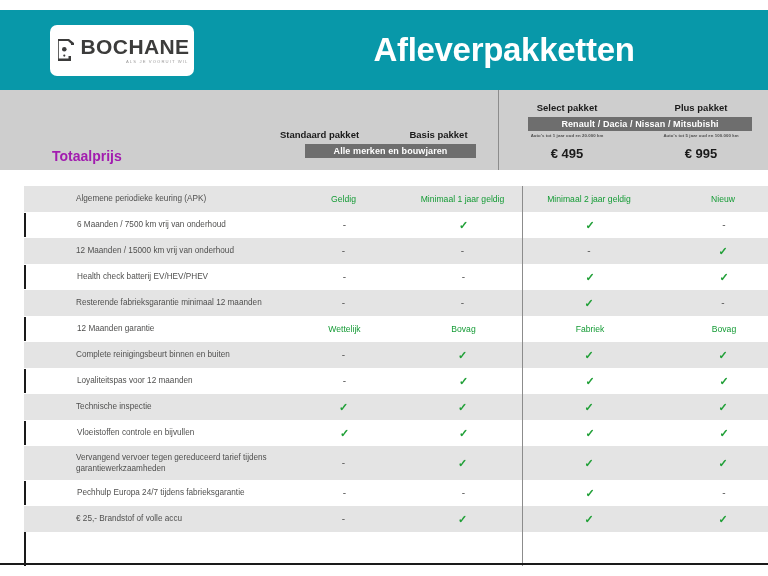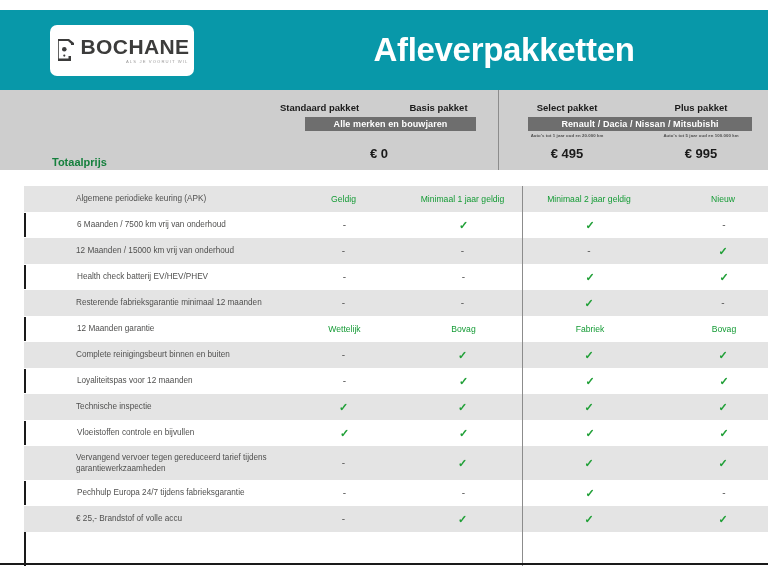--- a/index.html
+++ b/index.html
@@ -103,21 +103,21 @@
     width: 1px;
     height: 80px;
     background: #8C8C8C;
   }
 
   .grp {
     position: absolute;
     top: 0;
     height: 80px;
   }
-  .grp.left  { left: 260px; width: 238px; }
+  .grp.left  { left: 260px; width: 238px; margin-top: 27px; }
   .grp.right { left: 500px; width: 268px; }
 
   .grp-names {
     position: absolute;
     top: 12px;
     left: 0;
     right: 0;
     display: flex;
   }
   .grp-names > div {
@@ -171,24 +171,24 @@
     flex: 1;
     text-align: center;
     font-weight: bold;
     font-size: 13px;
     color: #1A1A1A;
   }
 
   .totaalprijs-label {
     position: absolute;
     left: 52px;
-    top: 156px;
-    font-weight: bold;
-    font-size: 11px;
-    color: #15803d;
+    top: 148px;
+    font-weight: bold;
+    font-size: 14px;
+    color: #a21caf;
   }
 
   
   .table {
     position: absolute;
     left: 0;
     top: 170px;
     width: 768px;
     margin-left: 24px;
   }

